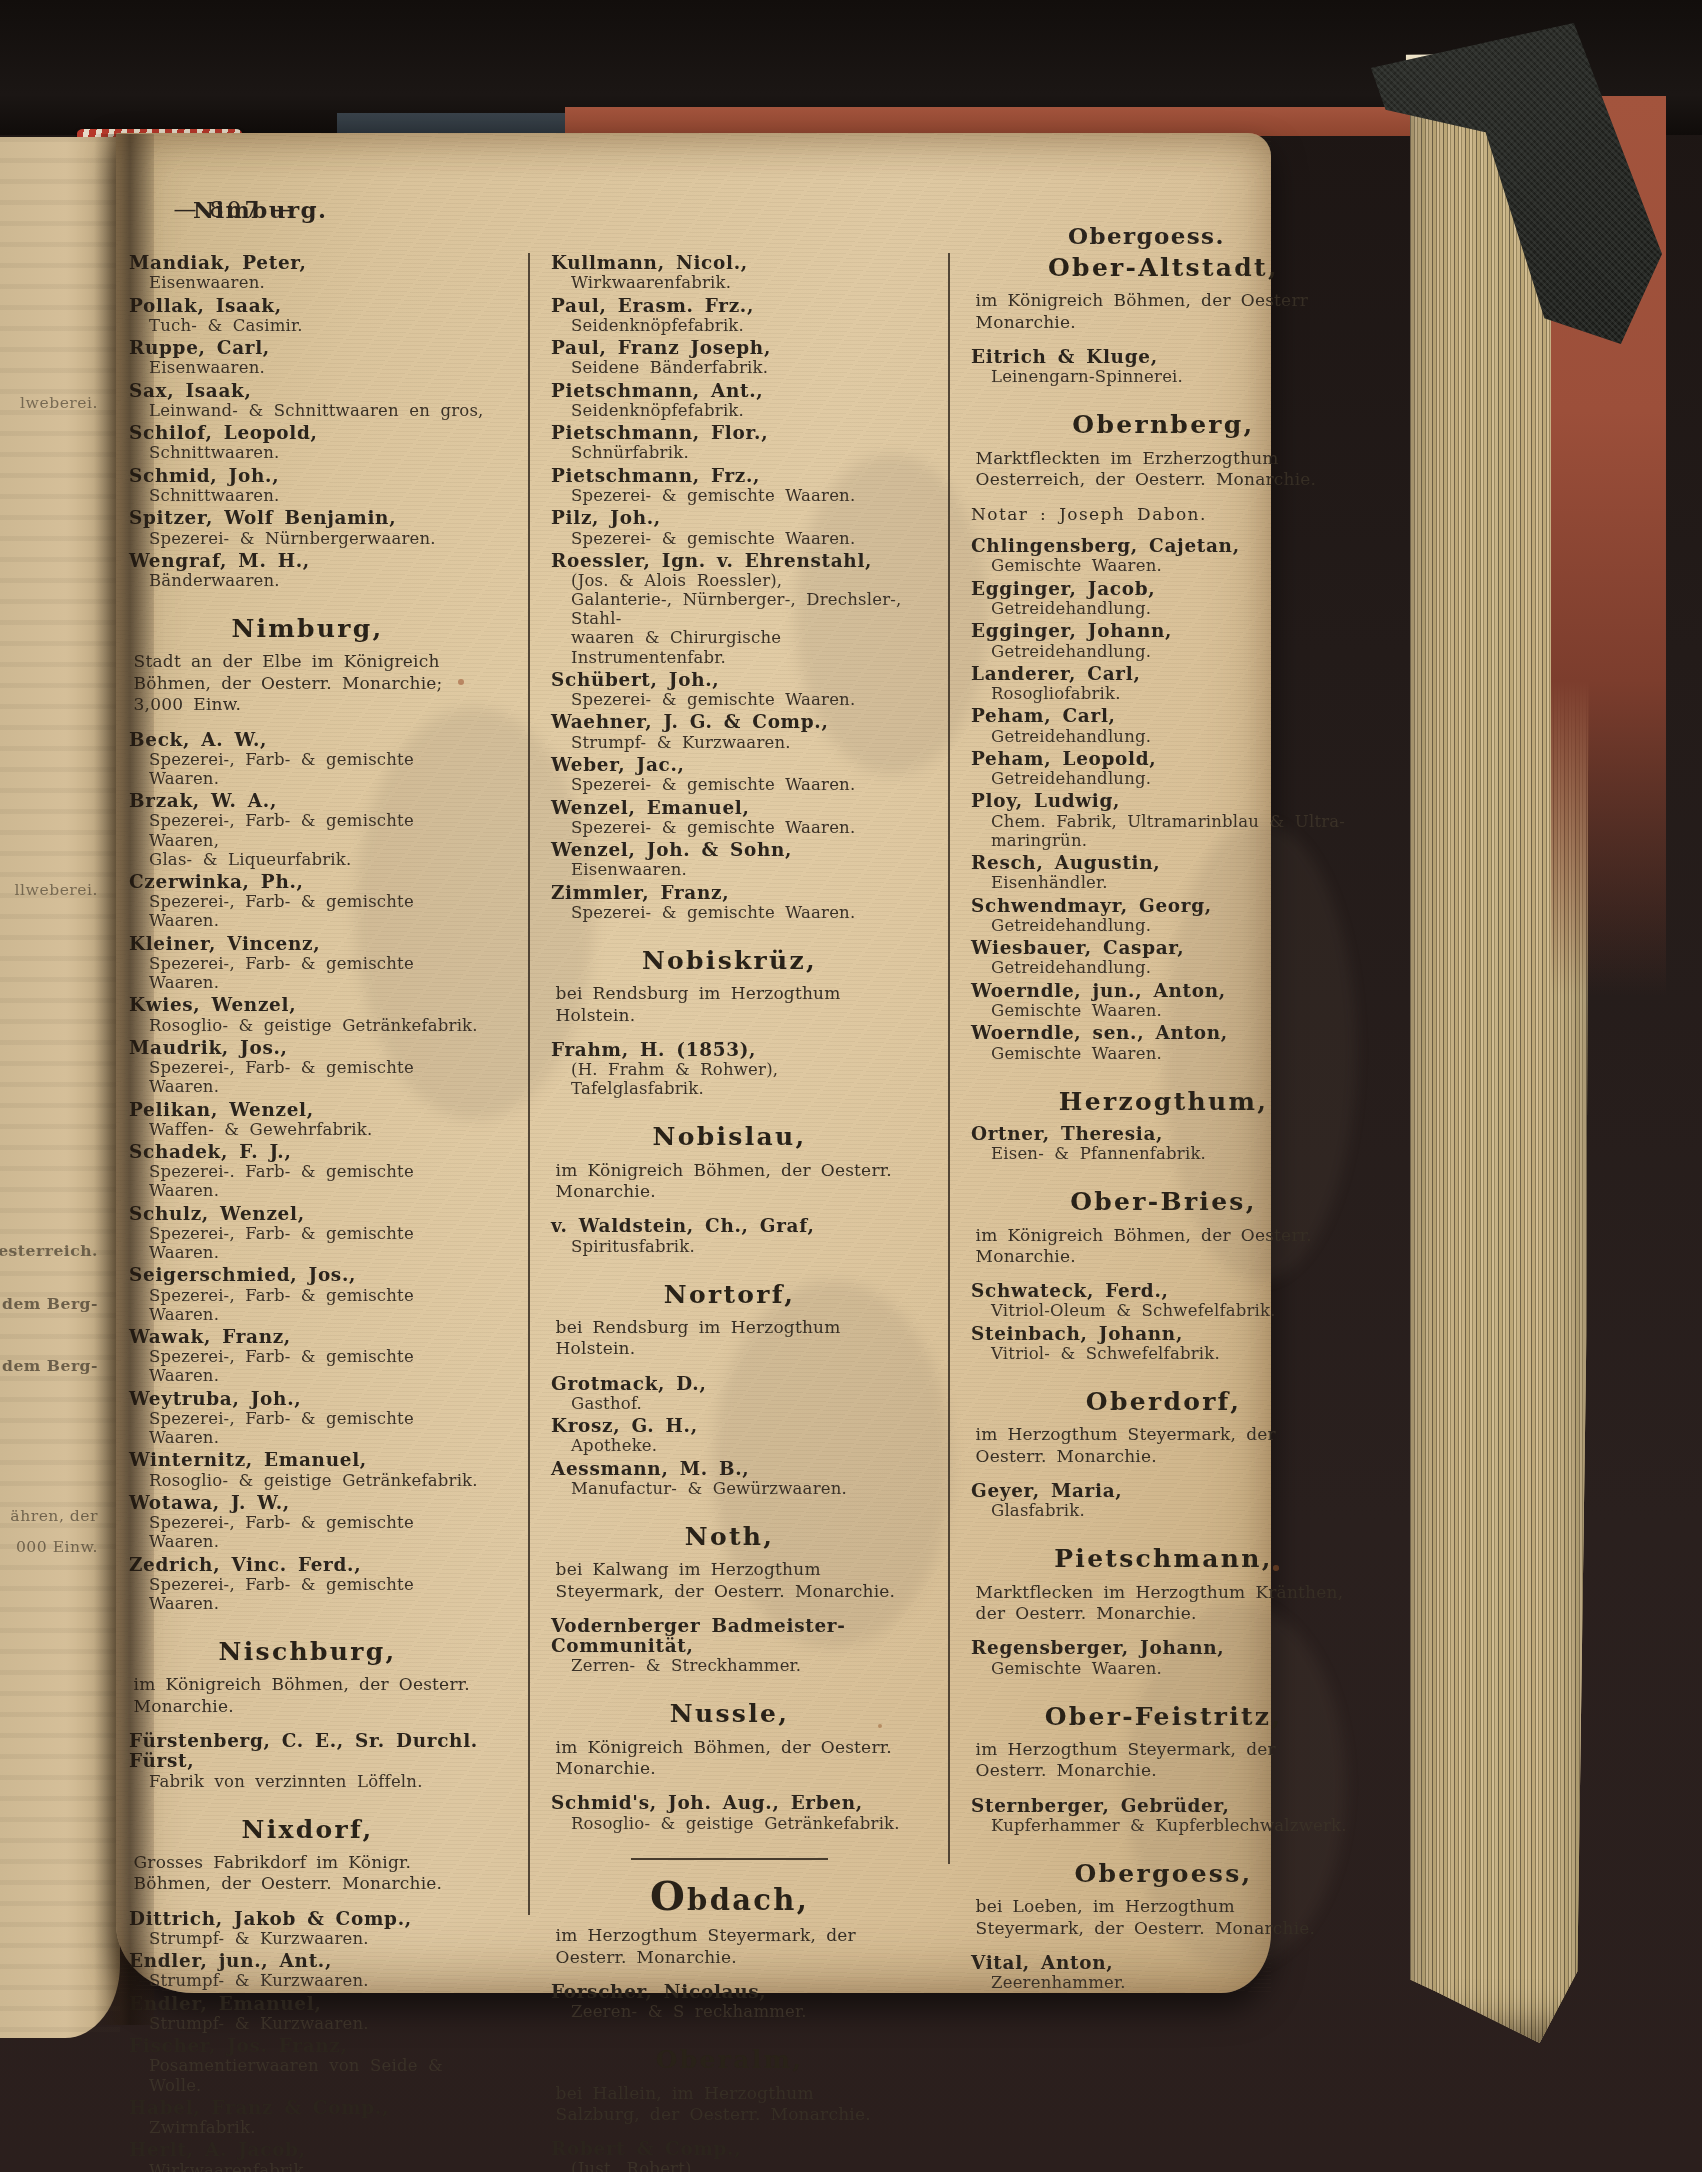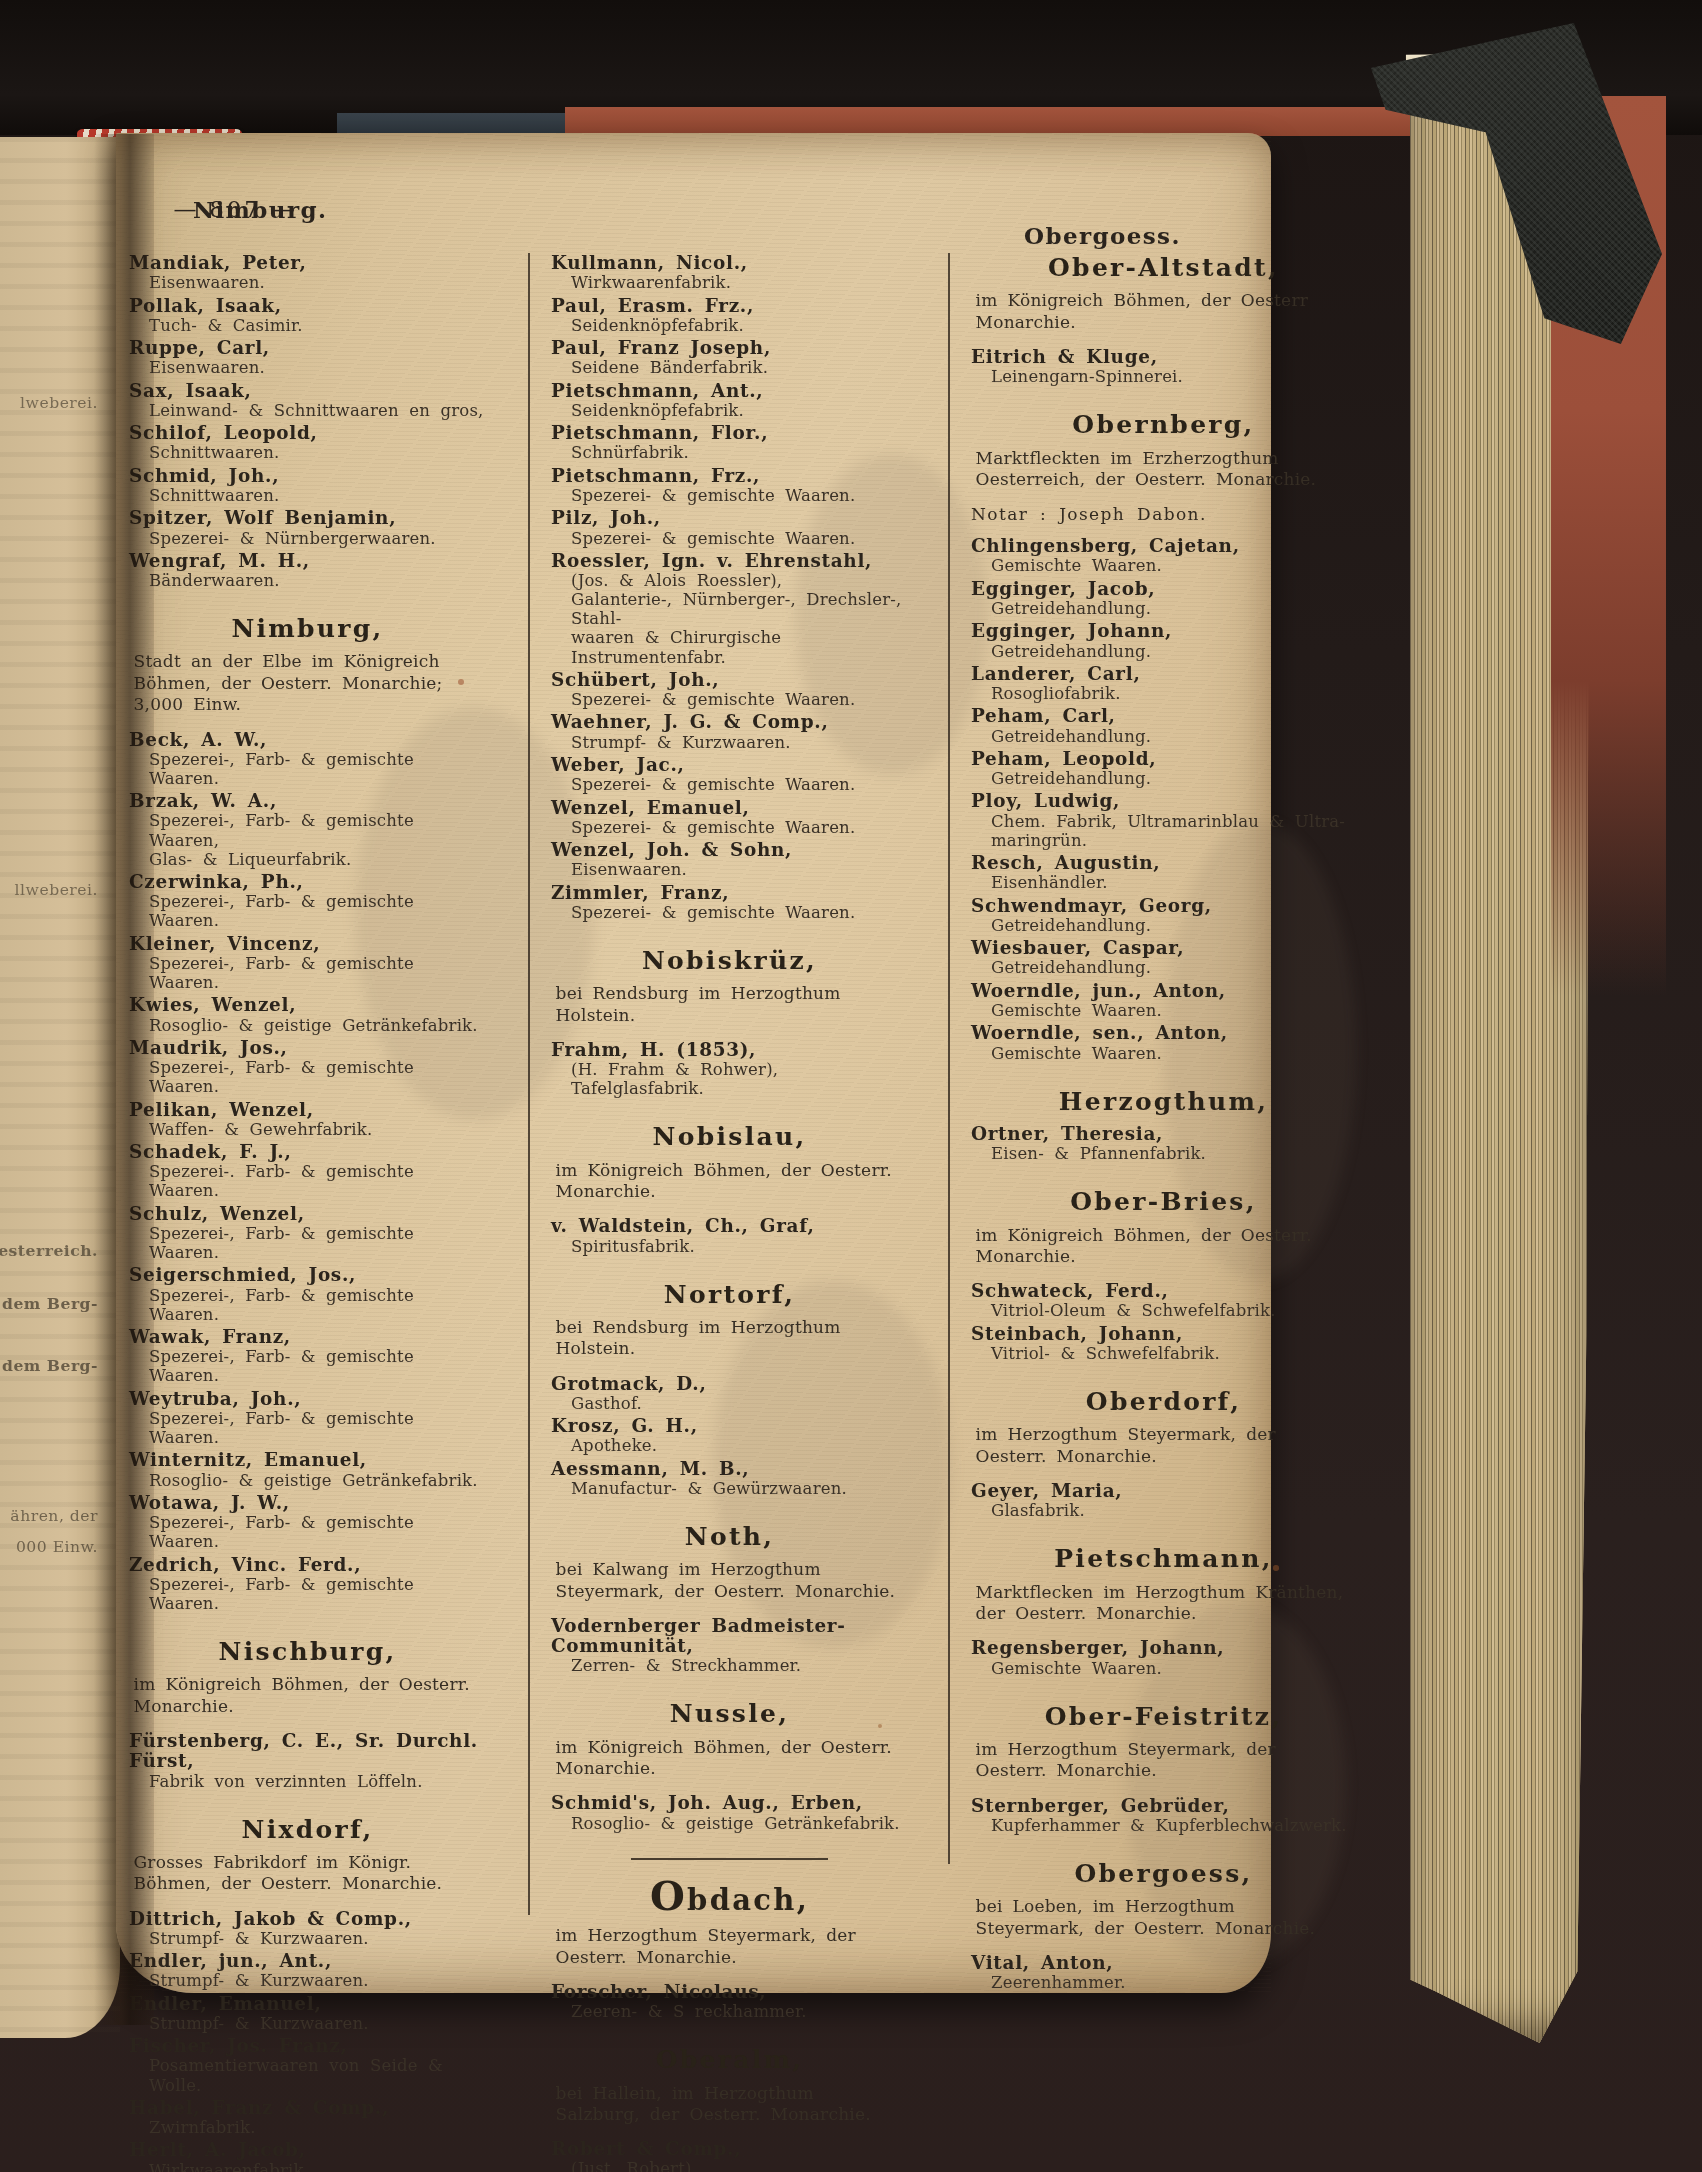--- a/index.html
+++ b/index.html
@@ -77,21 +77,21 @@
   .stain{position:absolute;border-radius:50%;}
   .st1{left:342px;top:546px;width:6.4px;height:6.4px;background:rgba(150,70,35,.5);}
   .st2{left:1157px;top:1432px;width:5.5px;height:5.5px;background:rgba(140,80,40,.55);}
   .st3{left:762px;top:1591px;width:4.1px;height:4.1px;background:rgba(150,90,45,.5);}
 
   
   .pg-header{position:absolute;left:0;top:63px;width:100%;height:37px;color:#2b241d;}
   .hdr-town{position:absolute;font-size:23px;font-weight:bold;letter-spacing:1.4px;}
   .hdr-left{left:77px;}
   .hdr-center{left:500px;width:239px;text-align:center;font-size:23px;color:#2b241d;letter-spacing:2.8px;}
-  .hdr-right{left:908px;}
+  .hdr-right{left:952px;}
 
   
   .col{position:absolute;top:120px;color:#2e2720;}
   .col1{left:13px;width:357px;}
   .col2{left:435px;width:357px;}
   .col3{left:855px;width:385px;}
   .rule{position:absolute;width:1.8px;background:rgba(58,47,35,.85);}
   .rule1{left:412px;top:120px;height:1662px;}
   .rule2{left:832px;top:120px;height:1611px;}
 

